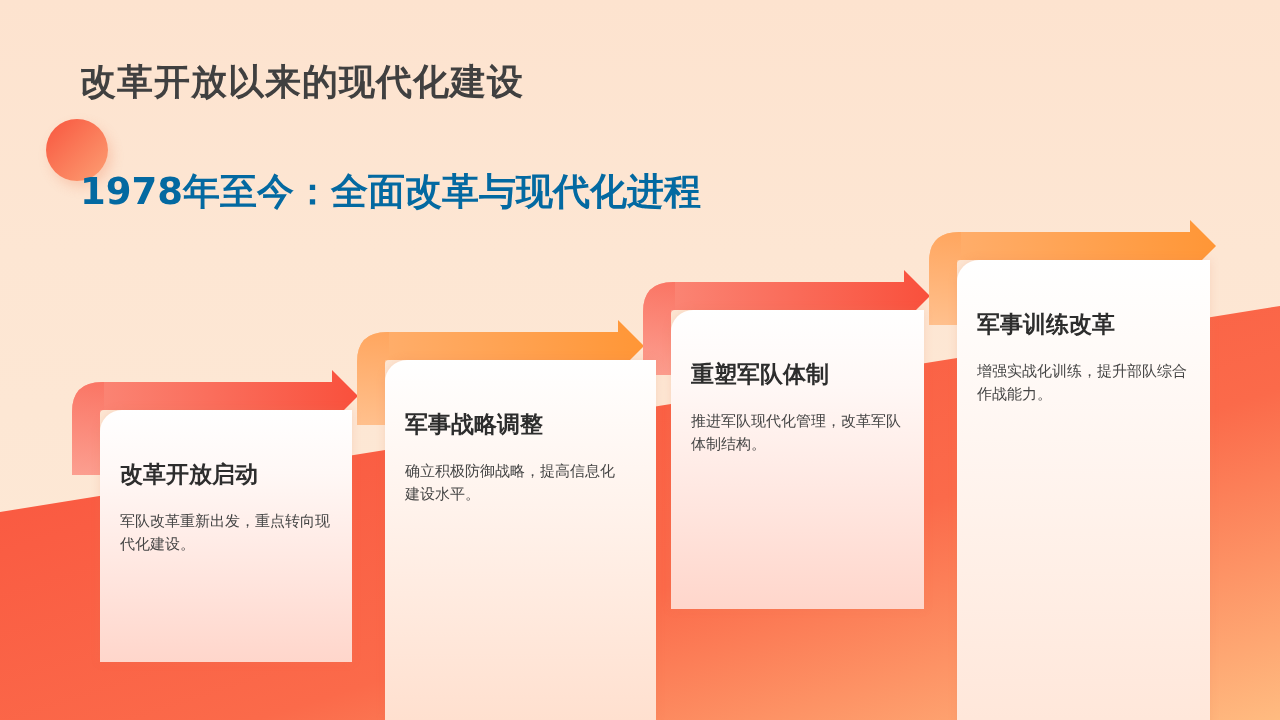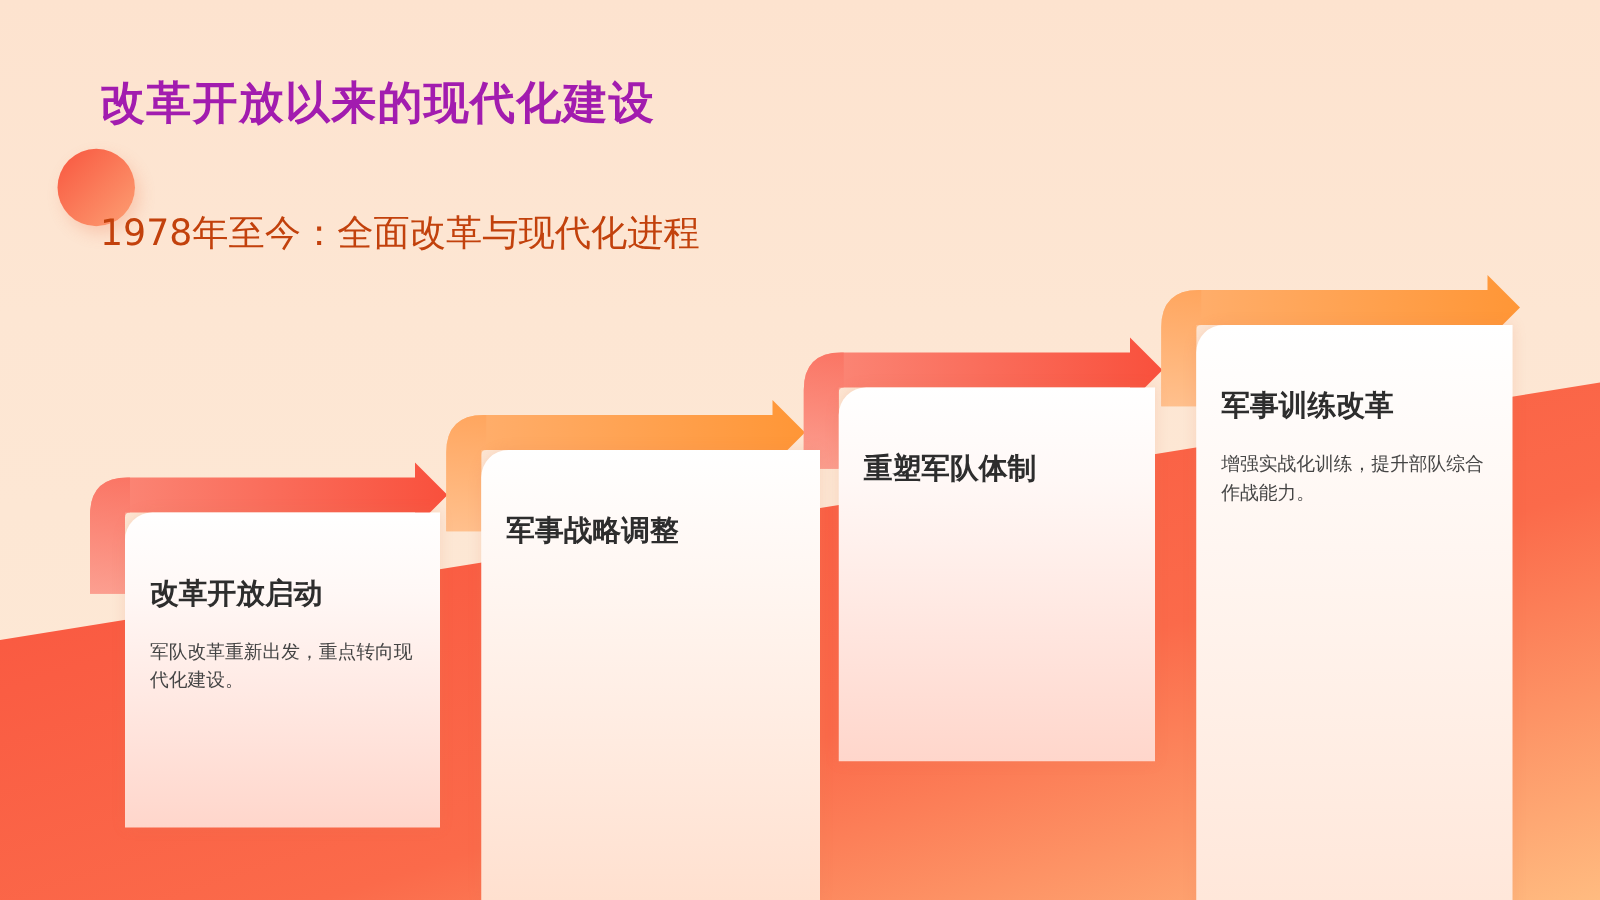--- a/index.html
+++ b/index.html
@@ -15,26 +15,26 @@
     }
     .deco-circle {
       position: absolute; left: 46px; top: 119px; width: 62px; height: 62px;
       border-radius: 50%;
       background: linear-gradient(135deg, #f8563f 0%, #fd9f73 100%);
       box-shadow: 4px 6px 12px rgba(240,120,80,0.25);
       z-index: 1;
     }
     .title {
       position: absolute; left: 80px; top: 58px;
-      font-size: 36px; font-weight: bold; color: #a21caf;
+      font-size: 36px; font-weight: bold; color: #404040;
       letter-spacing: 1px; z-index: 2;
     }
     .subtitle {
       position: absolute; left: 80px; top: 167px;
-      font-size: 29px; font-weight: normal; color: #c2410c;
+      font-size: 37px; font-weight: bold; color: #0369a1;
       z-index: 2;
     }
     .arrows { position: absolute; left: 0; top: 0; width: 1280px; height: 720px; z-index: 2; }
     .card {
       position: absolute;
       border-radius: 22px 0 0 0;
       background: linear-gradient(180deg, #ffffff 0%, #fff8f6 25%, #ffd6cb 100%);
       box-shadow: 0 0 10px rgba(220,120,90,0.18);
       z-index: 3;
       padding: 0;
@@ -111,22 +111,24 @@
   </g>
 </svg>
 
 <div class="card c1" style="left:100px; top:410px; width:252px; height:252px;">
   <div class="card-title" style="top:49px;">改革开放启动</div>
   <div class="card-desc" style="top:100px;">军队改革重新出发，重点转向现代化建设。</div>
 </div>
 
 <div class="card c2" style="left:385px; top:360px; width:271px; height:360px;">
   <div class="card-title" style="top:49px;">军事战略调整</div>
+  <div class="card-desc" style="top:100px;">确立积极防御战略，提高信息化建设水平。</div>
 </div>
 
 <div class="card c3" style="left:671px; top:310px; width:253px; height:299px;">
   <div class="card-title" style="top:49px;">重塑军队体制</div>
+  <div class="card-desc" style="top:100px;">推进军队现代化管理，改革军队体制结构。</div>
 </div>
 
 <div class="card c4" style="left:957px; top:260px; width:253px; height:592px;">
   <div class="card-title" style="top:49px;">军事训练改革</div>
   <div class="card-desc" style="top:100px;">增强实战化训练，提升部队综合作战能力。</div>
 </div>
 
 </body></html>

